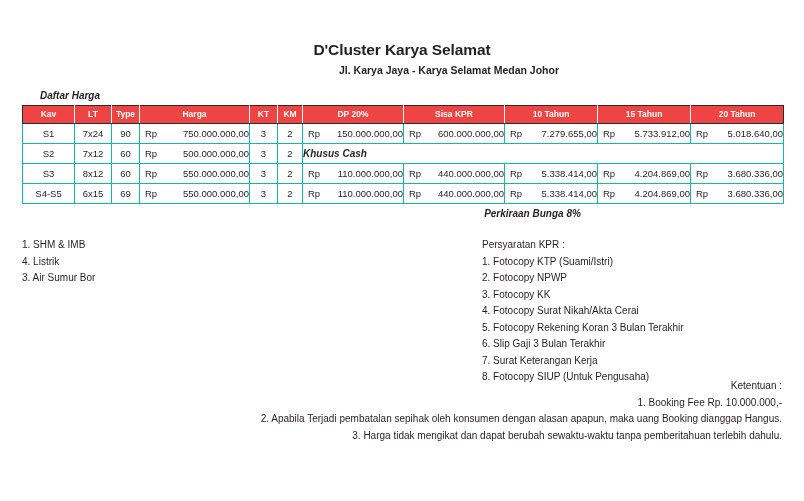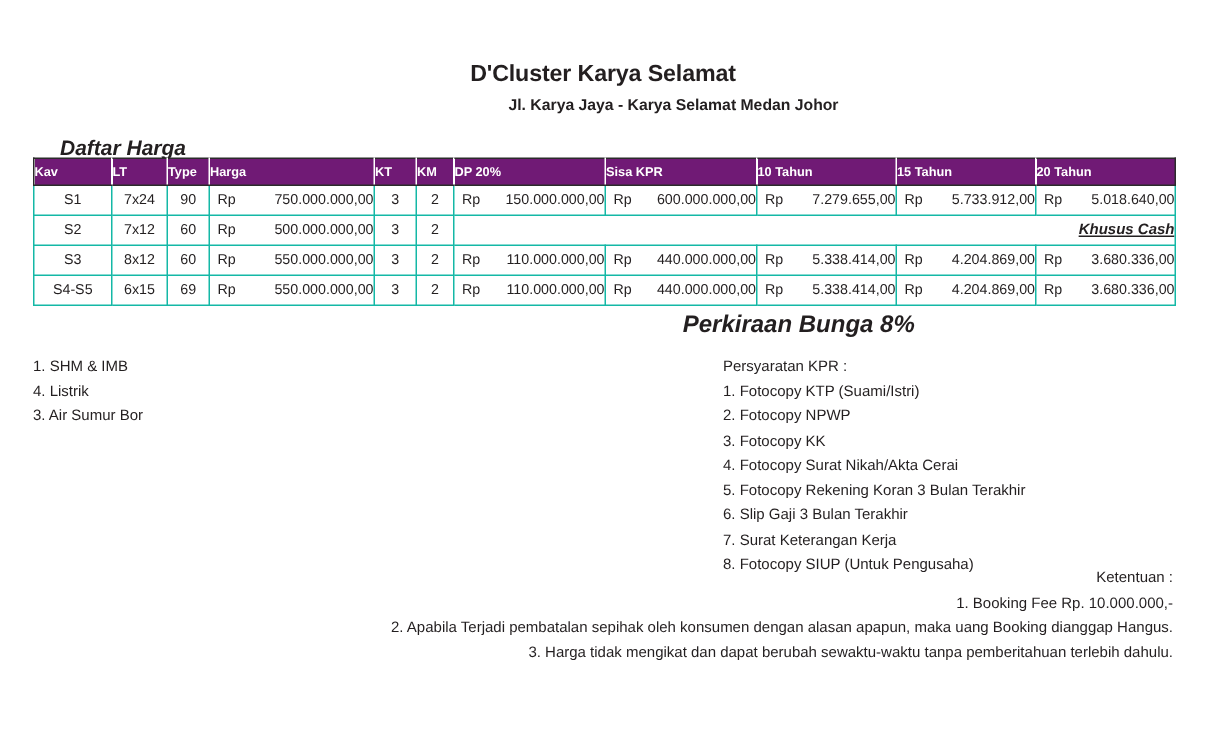--- a/index.html
+++ b/index.html
@@ -40,21 +40,21 @@
     font-size: 10.5px;
     font-weight: bold;
     padding-left: 47px;
   }
 
   
   .caption {
     position: absolute;
     top: 90px;
     left: 40px;
-    font-size: 14px;
+    font-size: 10px;
     font-weight: bold;
     font-style: italic;
   }
 
   
   .table-wrap {
     position: absolute;
     top: 105px;
     left: 22px;
     width: 761px;
@@ -69,25 +69,25 @@
   table.price td {
     border: 1px solid #14b8a6;
     padding: 0;
     height: 19px;
     line-height: 19px;
     vertical-align: middle;
     white-space: nowrap;
     overflow: hidden;
   }
   table.price thead th {
-    background: #701a75;
+    background: #ef4444;
     color: #ffffff;
     font-size: 8.5px;
     font-weight: bold;
-    text-align: left;
+    text-align: center;
     height: 17px;
     line-height: 17px;
     border-color: #ED13CC;
     border-left: 1px solid #ffffff;
     border-right: 1px solid #ffffff;
     border-top: 1px solid #2b2b2b;
     border-bottom: 1px solid #2b2b2b;
   }
   table.price thead th.first { border-left: 1px solid #2b2b2b; }
   table.price thead th.last  { border-right: 1px solid #2b2b2b; }
@@ -99,34 +99,33 @@
     padding-right: 6px;
     text-align: right;
   }
   td.money .rp {
     position: absolute;
     left: 5px;
     top: 0;
     text-align: center;
   }
   td.merged {
-    text-align: right;
+    text-align: left;
     font-weight: bold;
     font-style: italic;
     font-size: 10px;
-    text-decoration: underline;
   }
 
   .footnote {
     position: absolute;
     top: 208px;
     left: 22px;
     width: 761px;
     text-align: center;
-    font-size: 16px;
+    font-size: 10px;
     font-weight: bold;
     font-style: italic;
     padding-left: 260px;
     box-sizing: border-box;
   }
 
   
   .col-left {
     position: absolute;
     top: 237px;

